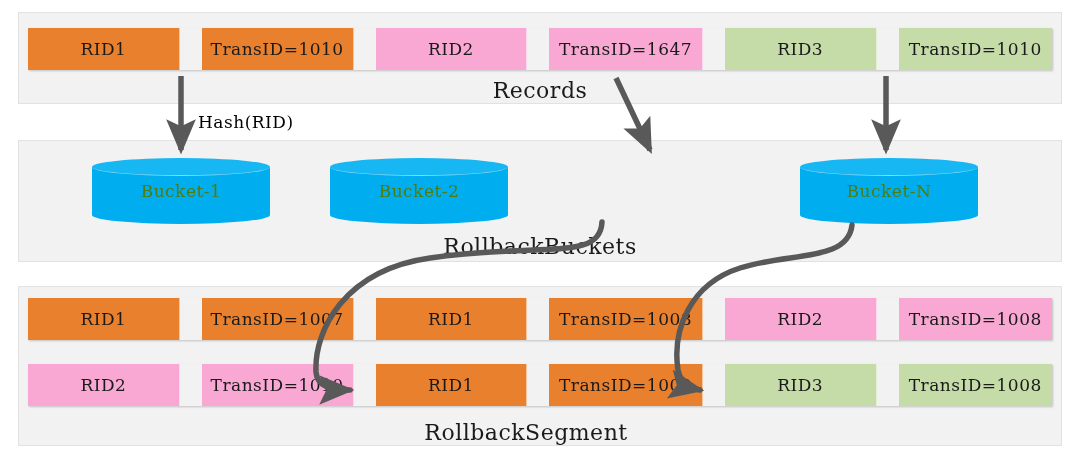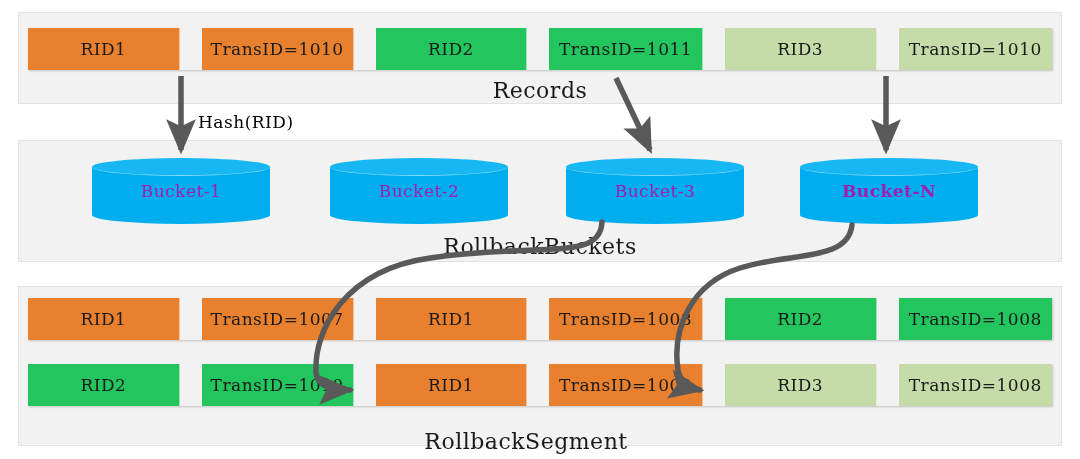--- a/index.html
+++ b/index.html
@@ -49,21 +49,21 @@
     align-items: center;
     justify-content: center;
     font-size: 17px;
     color: #1a1a1a;
     letter-spacing: 0.5px;
     border-right: 1px solid rgba(255,255,255,0.55);
     white-space: nowrap;
   }
   .cell:last-child { border-right: none; }
   .cell.orange { background: #E8802E; }
-  .cell.blue   { background: #22c55e; }
+  .cell.blue   { background: #f9a8d4; }
   .cell.green  { background: #C5DCA8; }
 
   .strip-shadow {
     box-shadow: 1px 1px 2px rgba(0,0,0,0.20);
   }
 
   #strip-records  { left: 28px; top: 28px;  width: 1024px; }
   #strip-rbs-1    { left: 28px; top: 298px; width: 1024px; }
   #strip-rbs-2    { left: 28px; top: 364px; width: 1024px; }
 
@@ -71,21 +71,21 @@
   .caption {
     position: absolute;
     font-size: 22px;
     color: #1a1a1a;
     letter-spacing: 0.5px;
     text-align: center;
     white-space: nowrap;
   }
   #caption-records  { left: 0;   top: 78px;  width: 1080px; }
   #caption-buckets  { left: 0;   top: 234px; width: 1080px; }
-  #caption-segment  { left: 0;   top: 420px; width: 1052px; margin-top: 9px; }
+  #caption-segment  { left: 0;   top: 420px; width: 1052px; }
 
   #label-hash {
     position: absolute;
     left: 198px;
     top: 112px;
     font-size: 17px;
     color: #000000;
     letter-spacing: 0.5px;
     white-space: nowrap;
   }
@@ -123,28 +123,28 @@
   }
   .cyl .cyl-label {
     position: absolute;
     left: 0; top: 0;
     width: 178px;
     height: 66px;
     display: flex;
     align-items: center;
     justify-content: center;
     font-size: 17px;
-    color: #a21caf;
+    color: #4d7c0f;
     letter-spacing: 0.5px;
     white-space: nowrap;
   }
   #cyl-1 { left: 92px;  top: 158px; }
   #cyl-2 { left: 330px; top: 158px; text-align: right; }
   #cyl-3 { left: 566px; top: 158px; }
-  #cyl-4 { left: 800px; top: 158px; font-weight: bold; }
+  #cyl-4 { left: 800px; top: 158px; }
 
   
   #arrows {
     position: absolute;
     left: 0; top: 0;
     width: 1080px;
     height: 459px;
     pointer-events: none;
   }
 </style>
@@ -152,21 +152,21 @@
 <body>
 
 <div id="stage">
 
   <div class="panel" id="panel-records"></div>
 
   <div class="strip strip-shadow" id="strip-records">
     <div class="cell orange" style="width:170px">RID1</div>
     <div class="cell orange" style="width:170px">TransID=1010</div>
     <div class="cell blue" style="width:170px">RID2</div>
-    <div class="cell blue" style="width:172px">TransID=1011</div>
+    <div class="cell blue" style="width:172px">TransID=1647</div>
     <div class="cell green" style="width:170px">RID3</div>
     <div class="cell green" style="width:172px">TransID=1010</div>
   </div>
 
   <div class="caption" id="caption-records">Records</div>
 
   <div id="label-hash">Hash(RID)</div>
 
   <div class="panel" id="panel-buckets"></div>
 
@@ -177,26 +177,20 @@
     <div class="cyl-label">Bucket-1</div>
   </div>
 
   <div class="cyl" id="cyl-2">
     <div class="bot-ell"></div>
     <div class="body"></div>
     <div class="top-ell"></div>
     <div class="cyl-label">Bucket-2</div>
   </div>
 
-  <div class="cyl" id="cyl-3">
-    <div class="bot-ell"></div>
-    <div class="body"></div>
-    <div class="top-ell"></div>
-    <div class="cyl-label">Bucket-3</div>
-  </div>
 
   <div class="cyl" id="cyl-4">
     <div class="bot-ell"></div>
     <div class="body"></div>
     <div class="top-ell"></div>
     <div class="cyl-label">Bucket-N</div>
   </div>
 
   <div class="caption" id="caption-buckets">RollbackBuckets</div>
 

